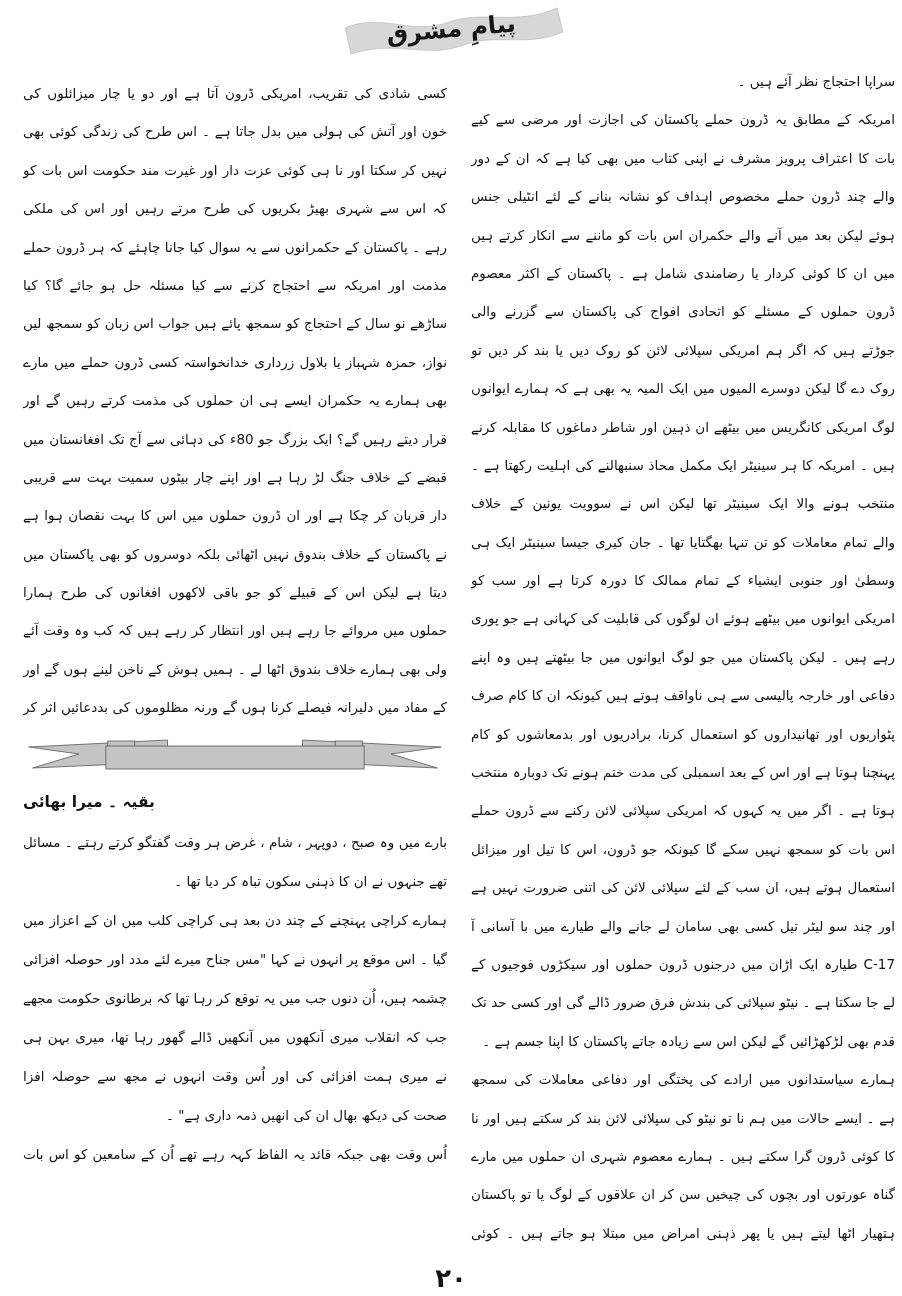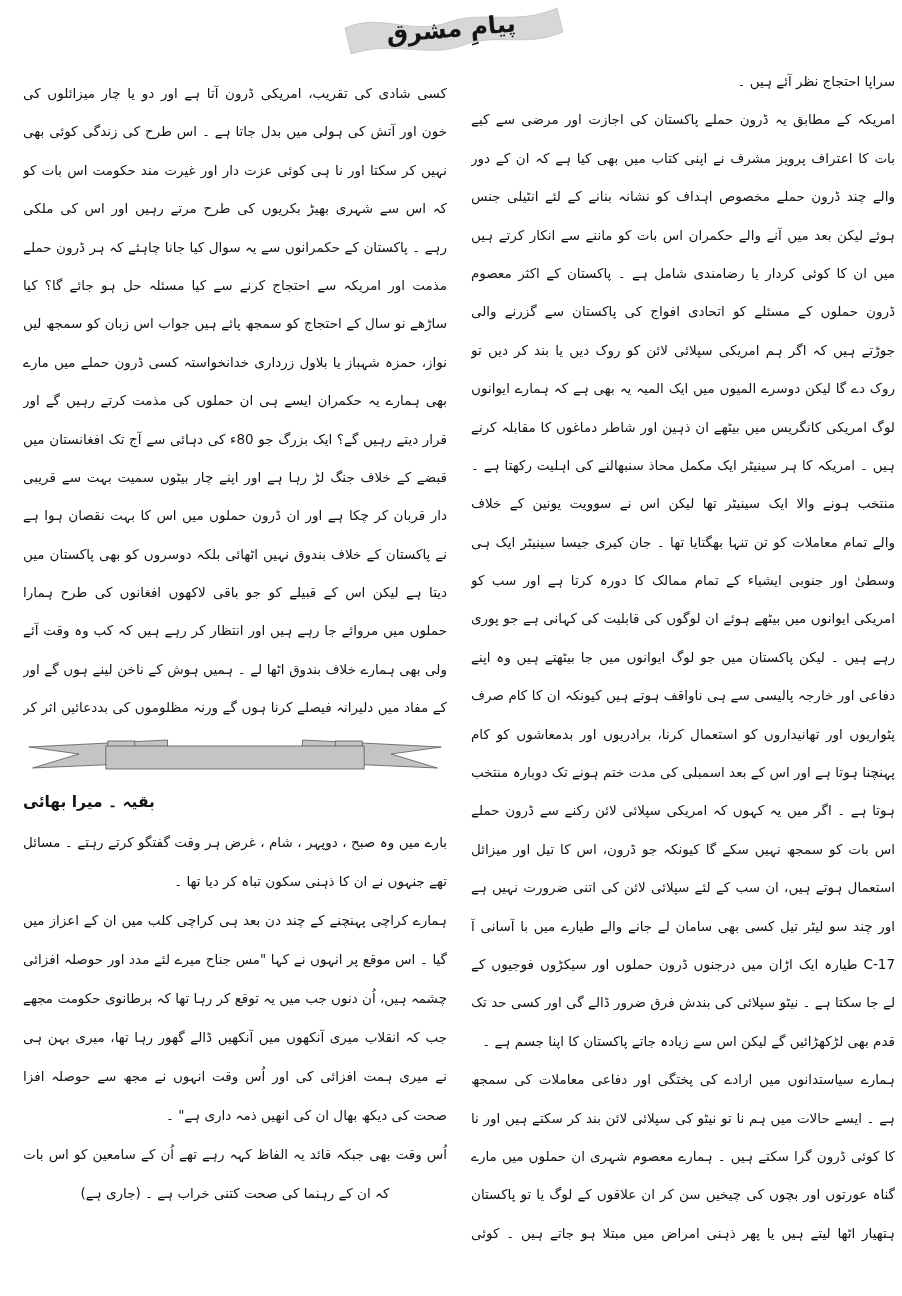--- a/index.html
+++ b/index.html
@@ -120,20 +120,20 @@
       <div class="lines cont">
           <div class="line">بارے میں وہ صبح ، دوپہر ، شام ، غرض ہر وقت گفتگو کرتے رہتے ۔ مسائل کے یہ وہ عفریت</div>
           <div class="line line-end">تھے جنہوں نے ان کا ذہنی سکون تباہ کر دیا تھا ۔</div>
           <div class="line">ہمارے کراچی پہنچنے کے چند دن بعد ہی کراچی کلب میں ان کے اعزاز میں ایک عشائیہ دیا</div>
           <div class="line">گیا ۔ اس موقع پر انہوں نے کہا "مس جناح میرے لئے مدد اور حوصلہ افزائی کا ایک سر</div>
           <div class="line">چشمہ ہیں، اُن دنوں جب میں یہ توقع کر رہا تھا کہ برطانوی حکومت مجھے قید کر لے گی،</div>
           <div class="line">جب کہ انقلاب میری آنکھوں میں آنکھیں ڈالے گھور رہا تھا، میری بہن ہی ذات تھی جس</div>
           <div class="line">نے میری ہمت افزائی کی اور اُس وقت انہوں نے مجھ سے حوصلہ افزا کلمات کہے ۔ میری</div>
           <div class="line line-end">صحت کی دیکھ بھال ان کی انھیں ذمہ داری ہے" ۔</div>
           <div class="line">اُس وقت بھی جبکہ قائد یہ الفاظ کہہ رہے تھے اُن کے سامعین کو اس بات کا احساس تک نہ تھا</div>
-          <div class="line line-center">کہ ان کے رہنما کی صحت کتنی خراب ہے ۔ (جاری ہے)</div>
         </div>
     </div>
 
   </div>
 
+  <div class="page-number">۲۰</div>
 
 </div>
 
 </body></html>

